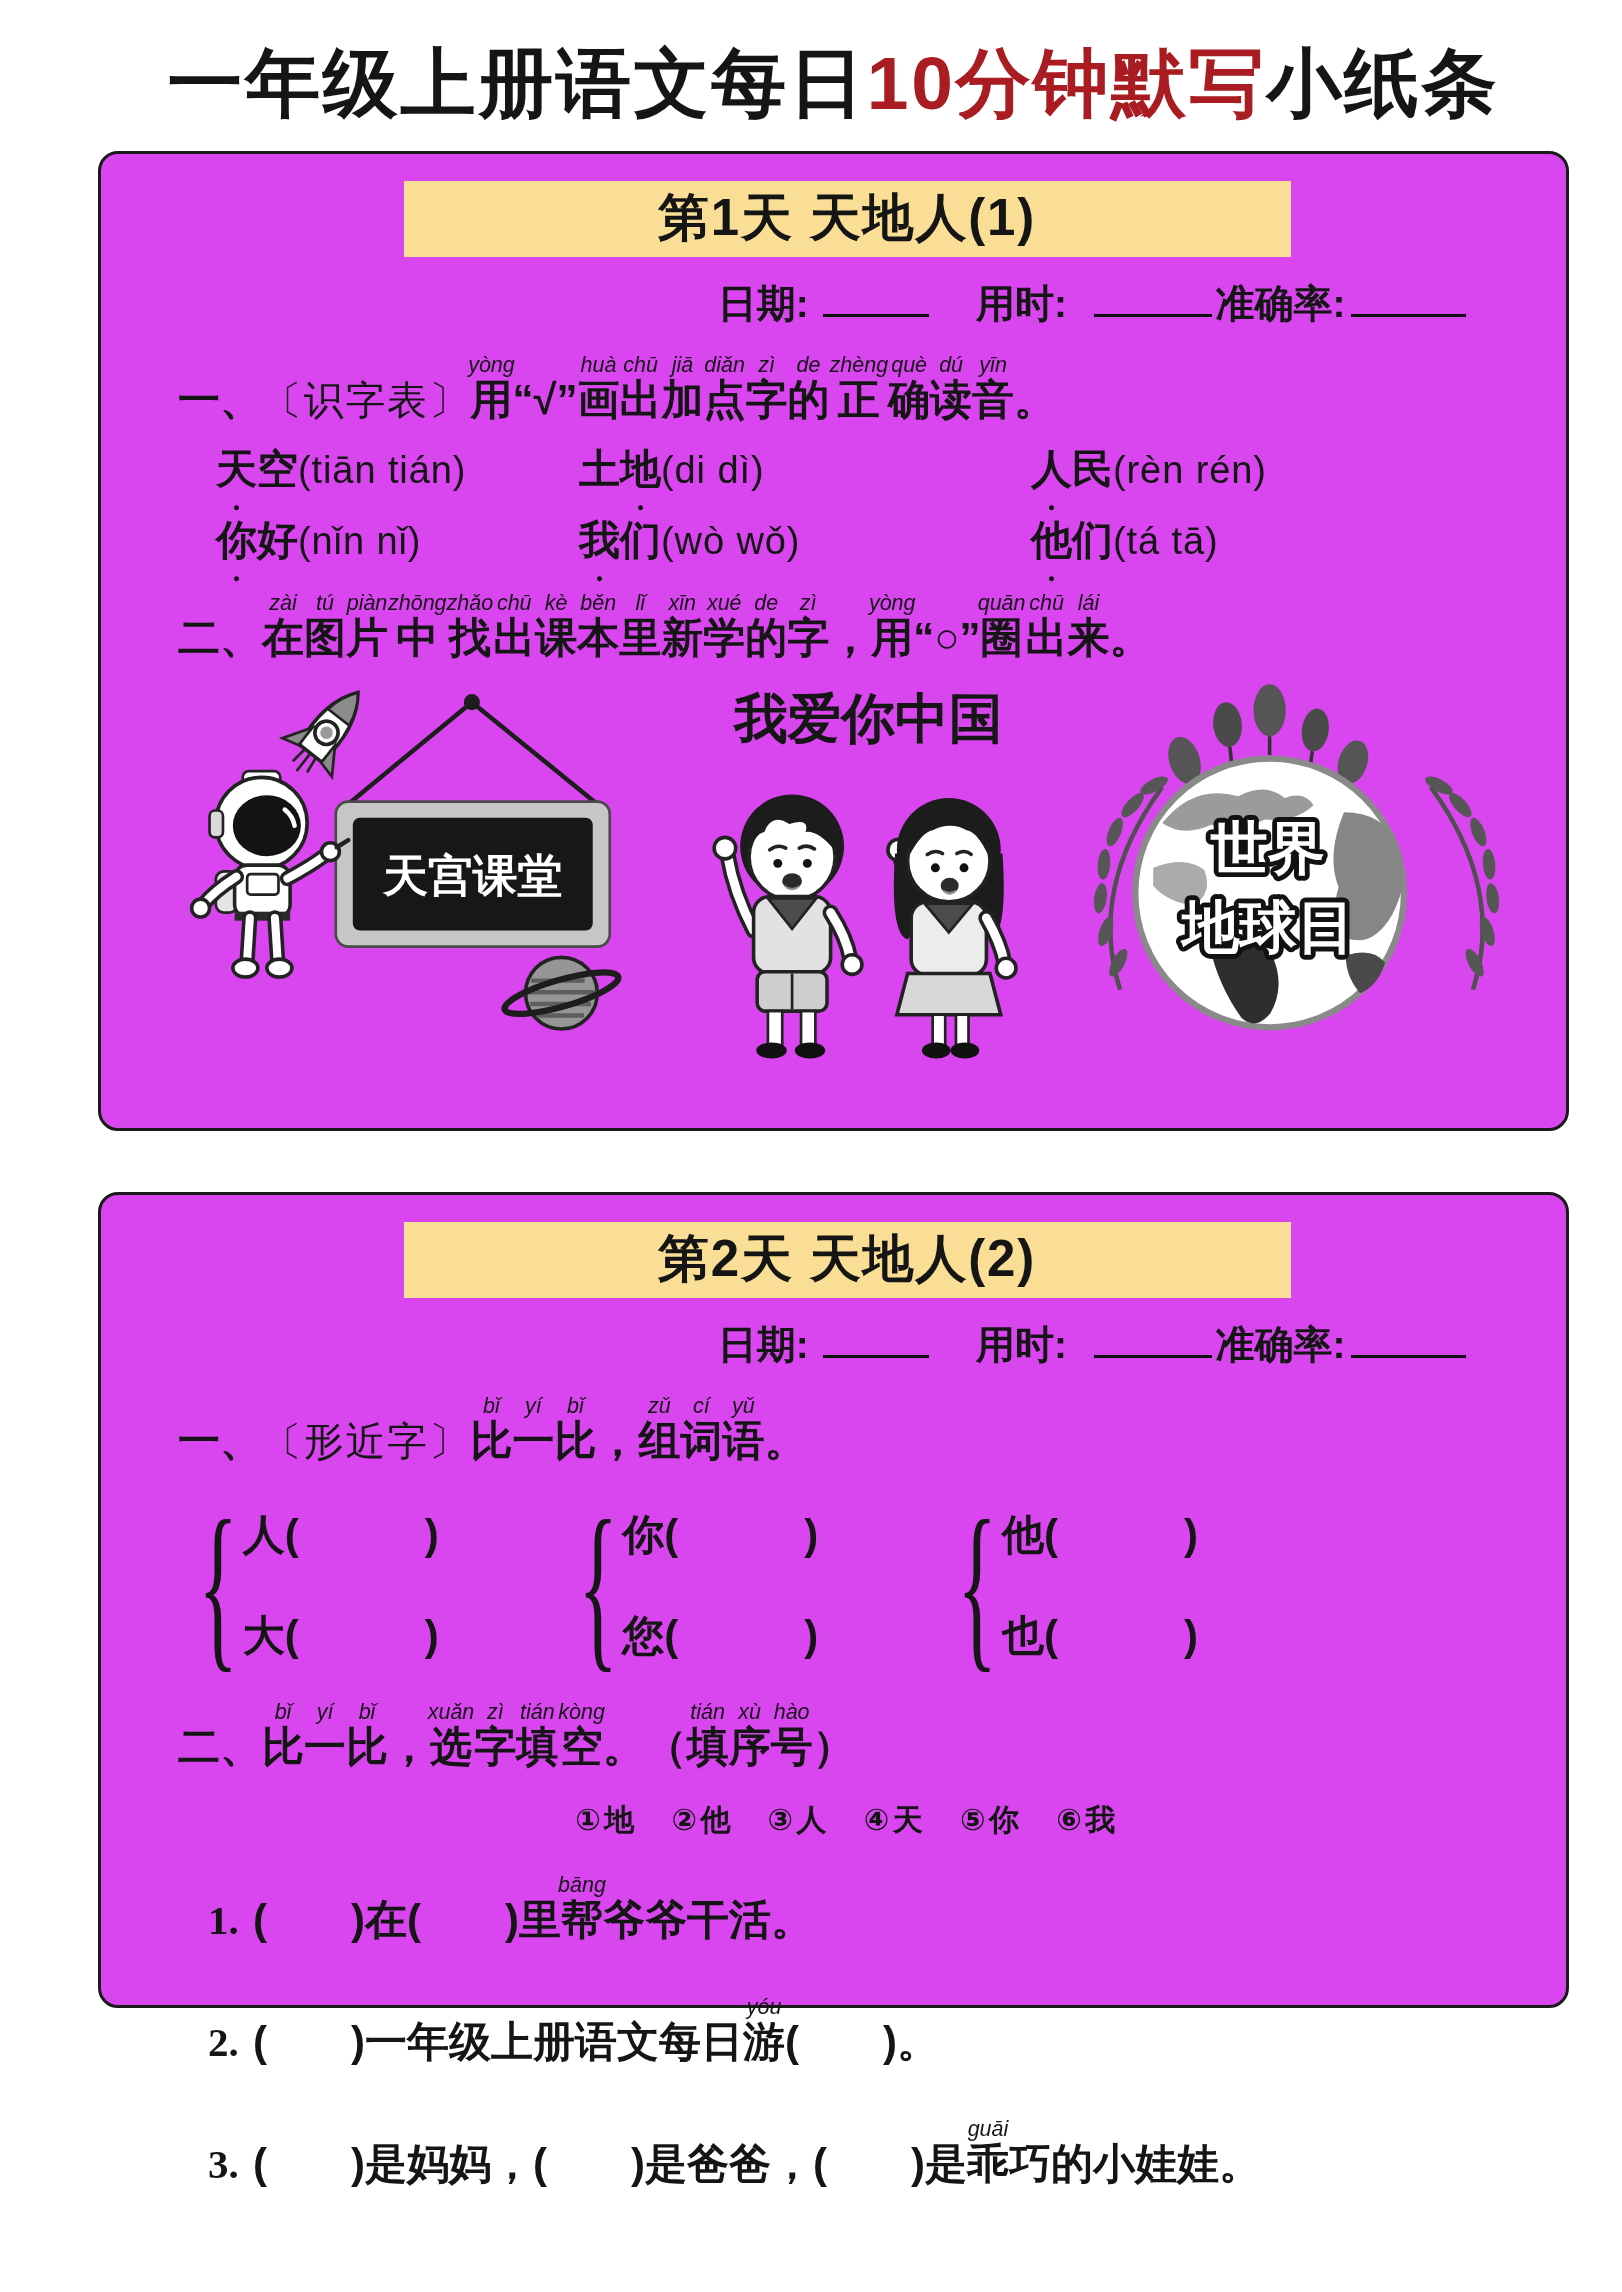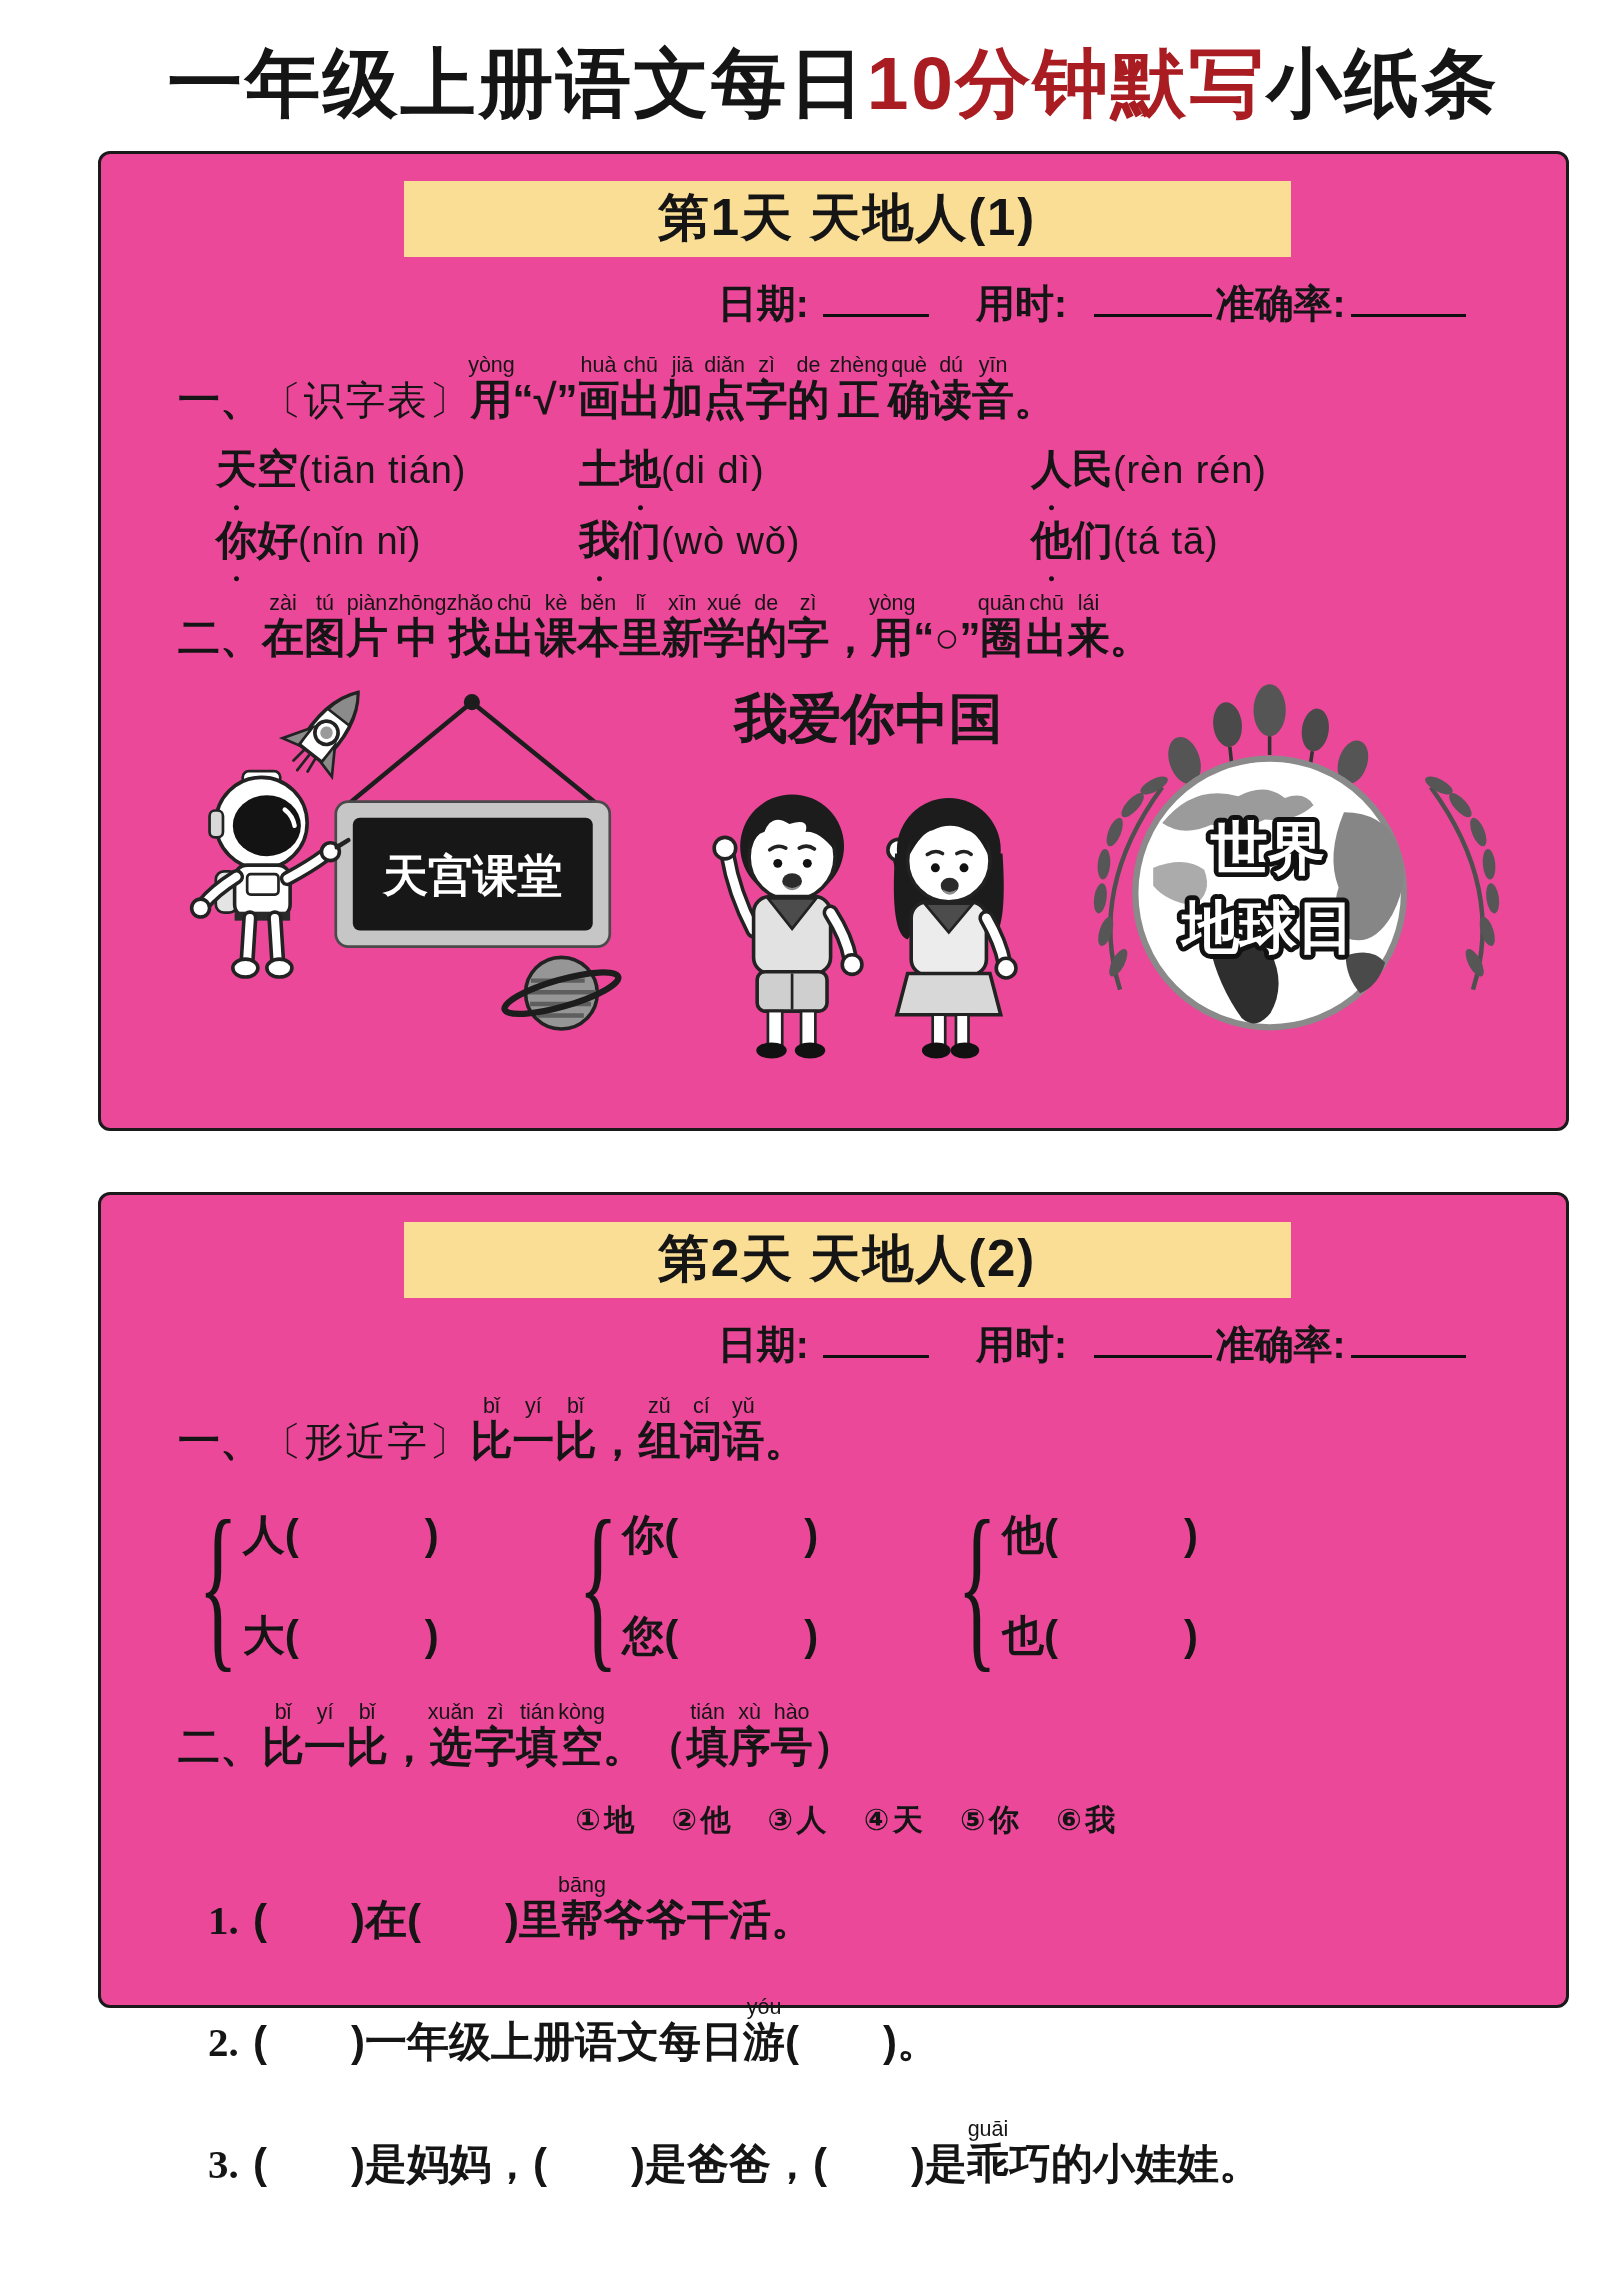--- a/index.html
+++ b/index.html
@@ -23,24 +23,24 @@
     letter-spacing:2.7px;
     margin:16px 0 30px 0;
     line-height:1;
     white-space:nowrap;
   }
   .page-title .red{color:var(--red);}
   .card{
     box-sizing:border-box;
     margin:0 54px 61px 54px;
     border:3.6px solid #1a1a1a;
-    border-radius:12px;
+    border-radius:20px;
     padding:21.5px 50px 23px 77px;
     position:relative;
-    background:#ec4899;
+    background:#d946ef;
   }
   .card-1{height:980px;}
   .card-2{height:816px;}
   .band{
     width:887px;
     margin:5.4px auto 0 auto;
     background:var(--band);
     text-align:center;
     font-size:51px;
     font-weight:900;
@@ -79,20 +79,21 @@
     font-family:"Liberation Serif","DejaVu Serif",serif;
     font-size:0.95em;
     letter-spacing:1.8px;
   }
   ruby{ruby-position:over;}
   rt{
     font-size:21.5px;
     font-weight:400;
     letter-spacing:0px;
     text-align:center;
+    font-style:italic;
   }
   .sbody rt, .q-heading rt{padding-bottom:2.7px;}
   .word-grid{
     display:grid;
     grid-template-columns:363px 452px 1fr;
     row-gap:30px;
     margin:27px 0 5.4px 38px;
     font-size:41px;
     font-weight:700;
     line-height:1;

